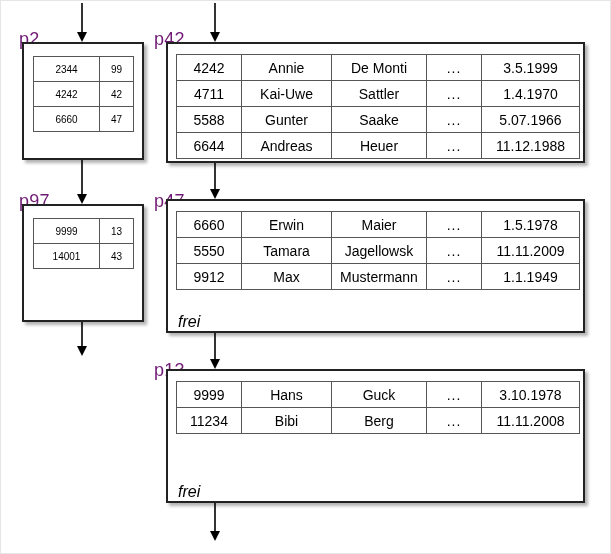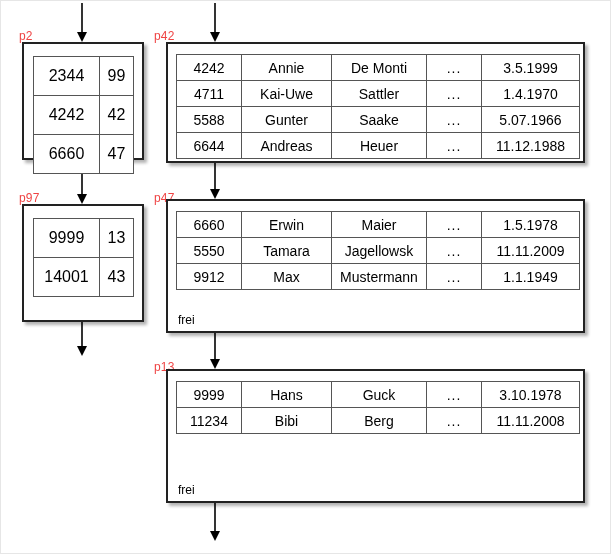--- a/index.html
+++ b/index.html
@@ -14,23 +14,23 @@
     width: 611px;
     height: 554px;
     background: #ffffff;
     border: 1px solid #e6e6e6;
     overflow: hidden;
   }
 
   
   .node-label {
     position: absolute;
-    font-size: 12px;
+    font-size: 18px;
     font-weight: 400;
-    color: #ef4444;
+    color: #701a75;
     letter-spacing: 0.2px;
     white-space: nowrap;
     line-height: 1;
   }
 
   
   .page-box {
     position: absolute;
     background: #ffffff;
     border: 2px solid #222222;
@@ -51,26 +51,27 @@
     vertical-align: middle;
     font-size: 14px;
     color: #000000;
     padding: 0 2px;
     white-space: nowrap;
     overflow: hidden;
   }
   table.rec-table td.dots { letter-spacing: 1px; }
 
   
-  table.idx-table td { height: 39px; font-size: 16px; }
+  table.idx-table td { height: 25px; font-size: 10px; }
 
   
   .frei {
     position: absolute;
-    font-size: 12px;
+    font-style: italic;
+    font-size: 16px;
     color: #000000;
     line-height: 1;
     white-space: nowrap;
   }
 
   
   .arrow { position: absolute; }
   .arrow svg { display: block; overflow: visible; }
 </style>
 </head>

